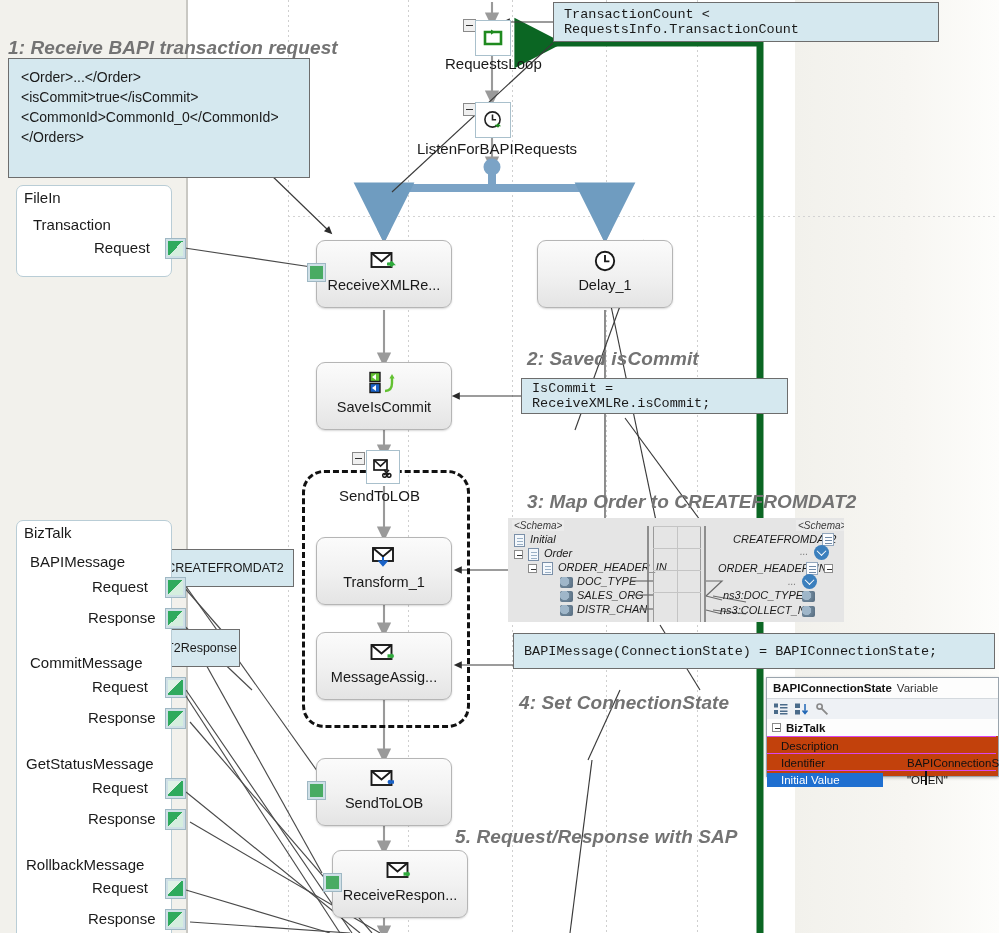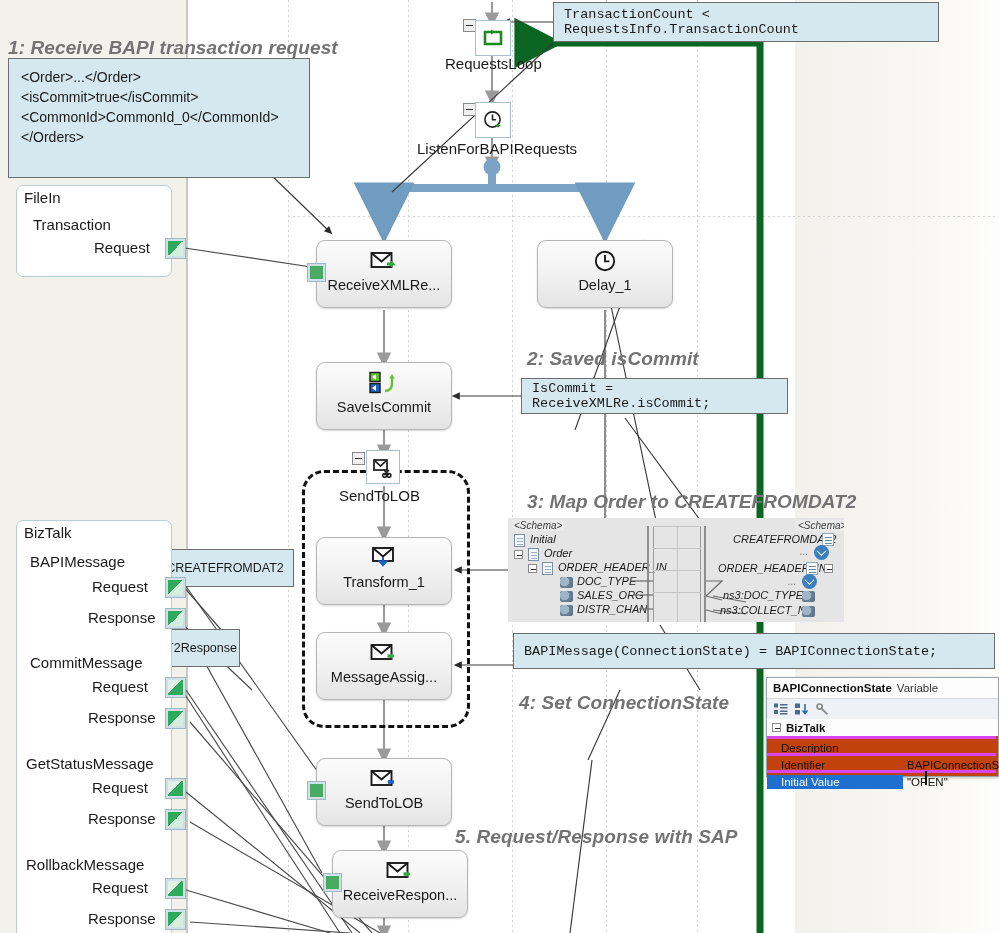--- a/index.html
+++ b/index.html
@@ -116,26 +116,26 @@
   .props-head{position:absolute;left:0;top:0;right:0;height:20px;
               background:#fdfdfd;display:flex;align-items:center;padding-left:6px;gap:5px;}
   .props-head b{font-size:11.5px;}
   .props-head span{font-size:11.5px;color:#333;}
   .props-tool{position:absolute;left:0;top:20px;right:0;height:20px;
               background:#eef1f5;border-top:1px solid #d4d9de;border-bottom:1px solid #d4d9de;
               display:flex;align-items:center;gap:7px;padding-left:7px;}
   .props-cat{position:absolute;left:0;right:0;height:17px;background:#fdfdfd;
              display:flex;align-items:center;gap:5px;padding-left:5px;font-weight:bold;}
   .prow{position:absolute;left:0;right:2px;height:17px;display:flex;align-items:center;
-        border-top:3px solid #d946ef;}
+        border-top:1px solid #d946ef;}
   .prow .k{position:absolute;left:14px;}
   .prow .v{position:absolute;left:140px;}
   .prow.sel{background:transparent;}
   .prow.sel .k{background:#1f6fd0;color:#fff;padding:1px 3px 1px 0;
-               left:0;width:136px;box-sizing:border-box;padding-left:14px;}
+               left:0;width:116px;box-sizing:border-box;padding-left:14px;}
   .caret{position:absolute;width:1.5px;background:#111;}
 </style>
 </head>
 <body>
 
 <div id="stage">
 
   <div class="band" id="band-left"></div>
   <div class="band" id="band-left-edge"></div>
   <div class="band" id="band-right"></div>

